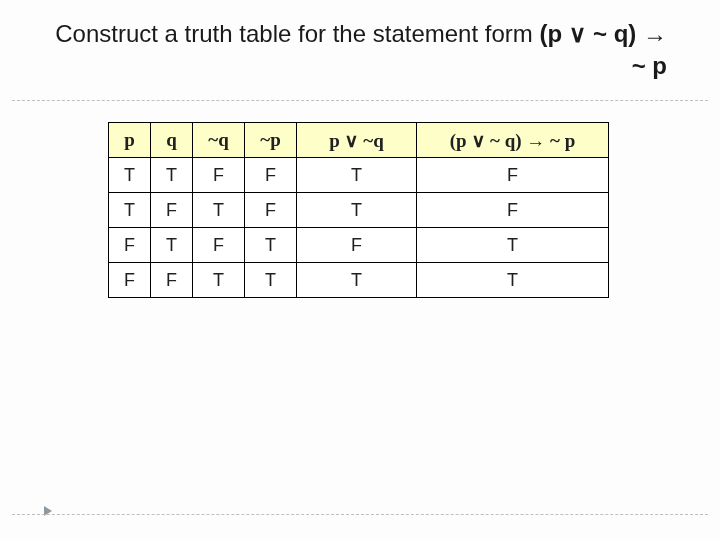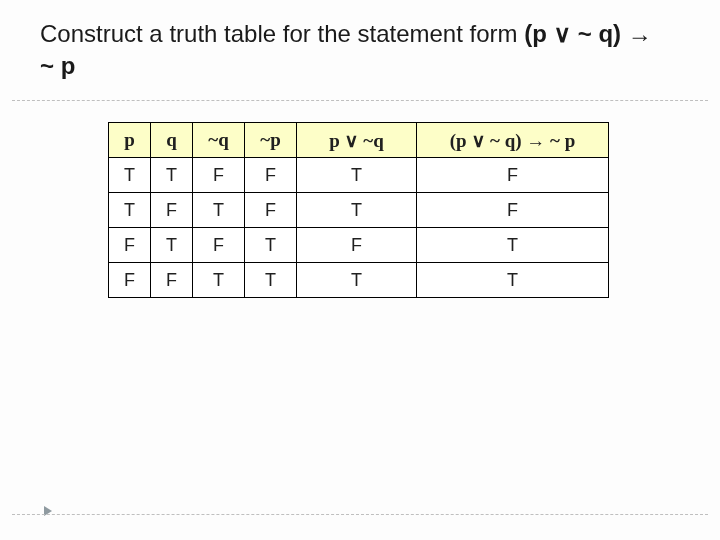--- a/index.html
+++ b/index.html
@@ -16,21 +16,21 @@
     position: relative;
     width: 720px;
     height: 540px;
     box-sizing: border-box;
   }
   .title {
     position: absolute;
     top: 18px;
     left: 40px;
     right: 53px;
-    text-align: left;
+    text-align: right;
     font-size: 24px;
     line-height: 1.35;
     color: #1a1a1a;
   }
   .title .bold { font-weight: bold; }
   hr.dashed {
     position: absolute;
     left: 12px;
     right: 12px;
     border: none;

